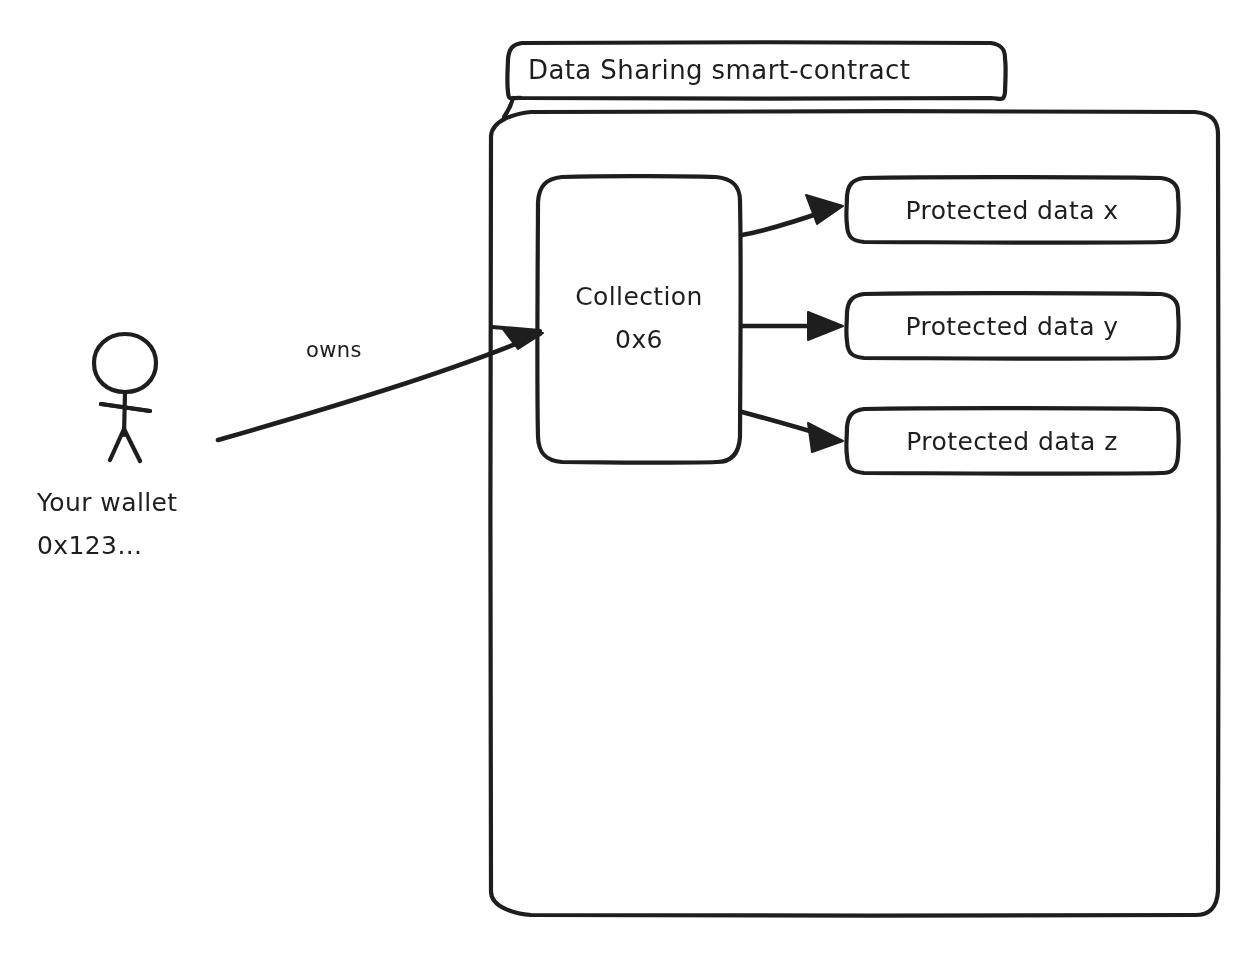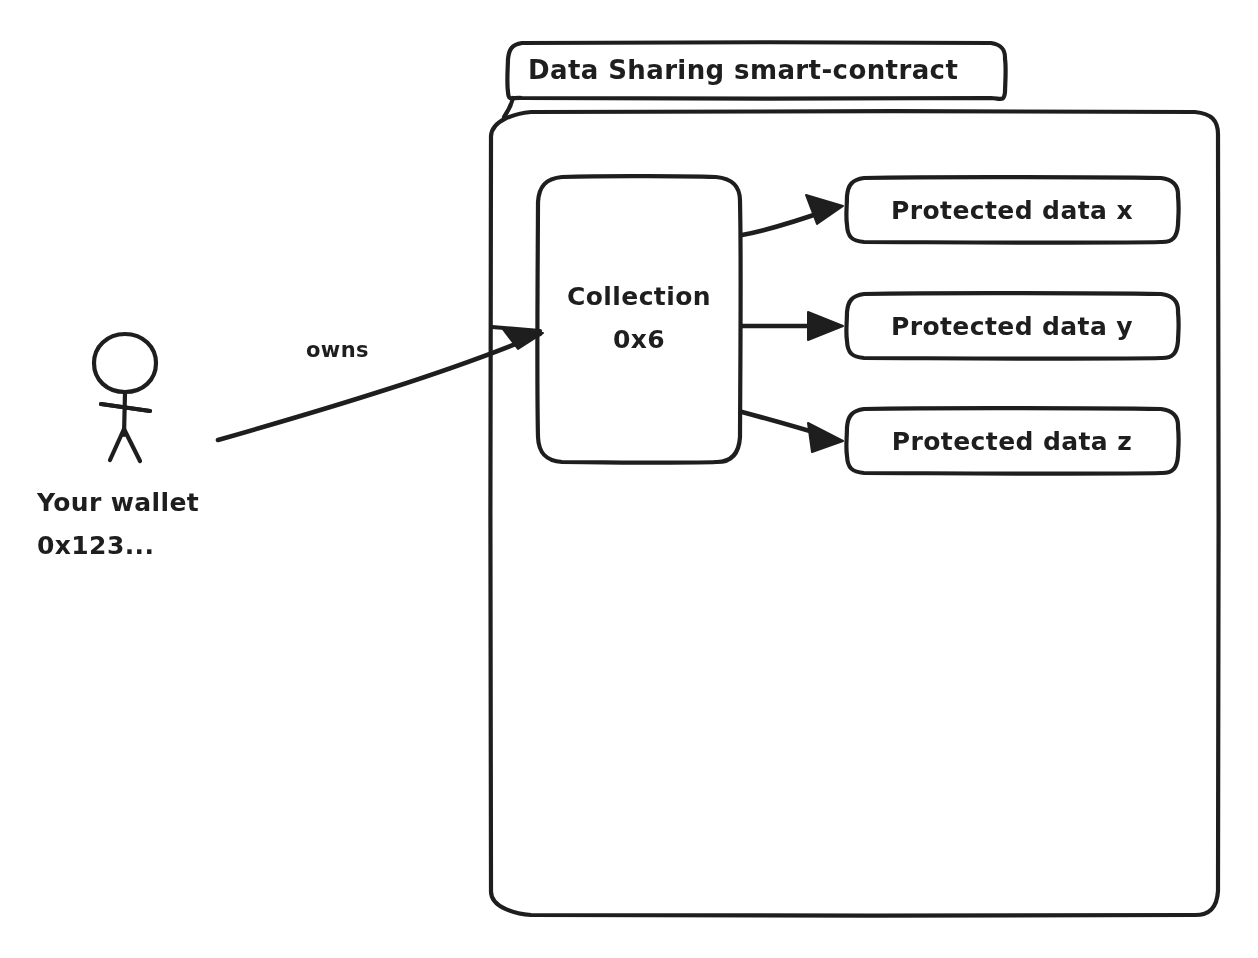--- a/index.html
+++ b/index.html
@@ -9,21 +9,20 @@
   }
   body {
     font-family: "Liberation Sans", sans-serif;
   }
   #canvas {
     position: relative;
     width: 1258px;
     height: 958px;
     background: #ffffff;
     overflow: hidden;
-    font-weight: bold;
   }
   svg.diagram {
     position: absolute;
     top: 0;
     left: 0;
     width: 1258px;
     height: 958px;
   }
   .stroke {
     fill: none;

